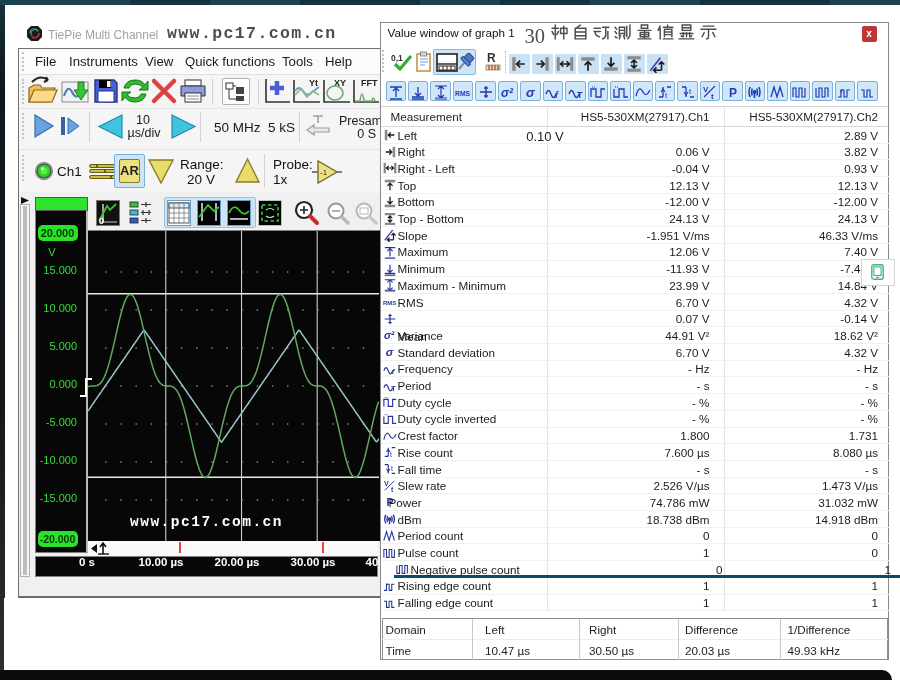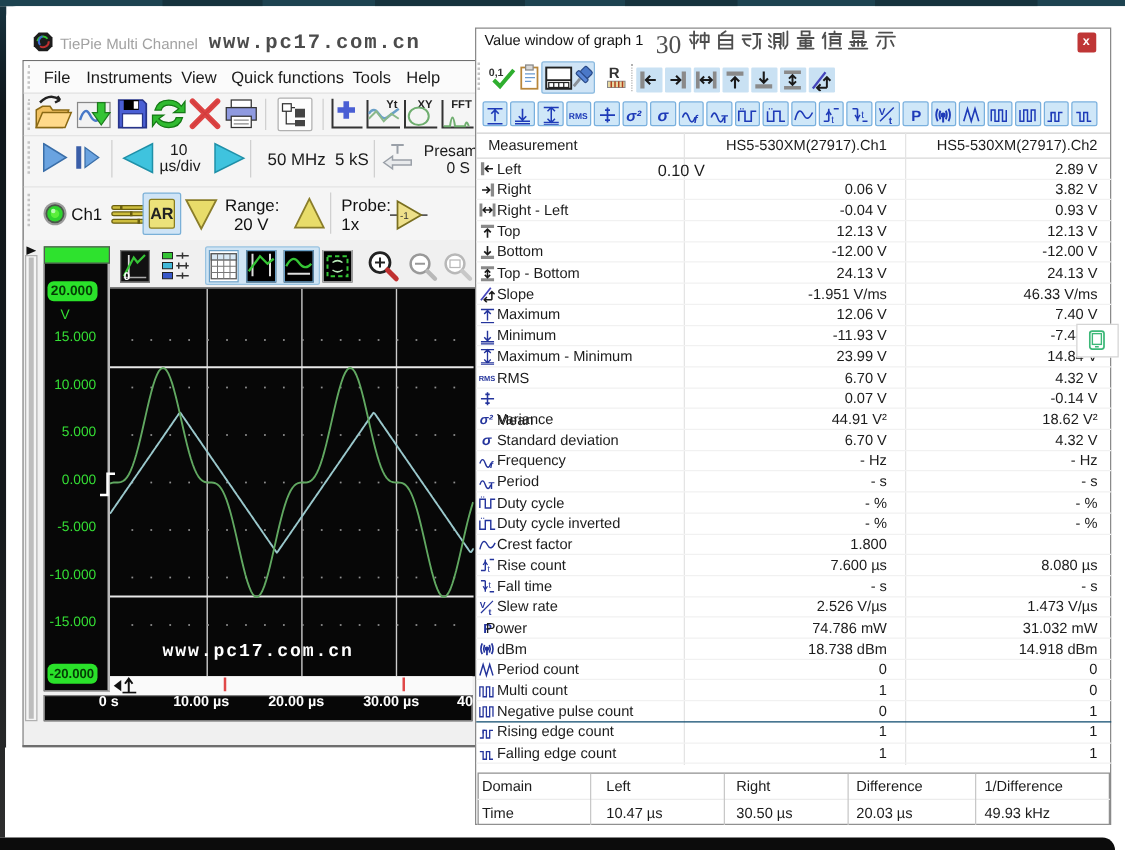--- a/index.html
+++ b/index.html
@@ -840,20 +840,21 @@
         <span style="position:absolute;left:0px;top:1.5px;width:497.5px;text-align:right;font-size:11.7px;color:#1c1c1c;">- %</span>
       </div>
       <div style="position:absolute;left:0;top:405.1px;width:508px;height:16.7px;border-bottom:1px solid #f1f1f1;">
         <span style="position:absolute;left:2px;top:1px;">
           <svg width="14" height="14" viewBox="0 0 16 16" style="display:block">
             <path d="M1,12 Q4,0 8,8 Q11,14 15,6" fill="none" stroke="#24349c" stroke-width="1.3"></path>
           </svg>
         </span>
         <span style="position:absolute;left:17px;top:1.5px;font-size:11.7px;color:#1c1c1c;">Crest factor</span>
         <span style="position:absolute;left:0px;top:1.5px;width:329px;text-align:right;font-size:11.7px;color:#1c1c1c;">1.800</span>
+        <span style="position:absolute;left:0px;top:1.5px;width:497.5px;text-align:right;font-size:11.7px;color:#1c1c1c;">1.731</span>
       </div>
       <div style="position:absolute;left:0;top:421.8px;width:508px;height:16.7px;border-bottom:1px solid #f1f1f1;">
         <span style="position:absolute;left:2px;top:1px;">
           <svg width="14" height="14" viewBox="0 0 16 16" style="display:block">
             <path d="M2,13 H6 M6,13 V3 M10,3 H14 M6,3 L6,3" fill="none" stroke="#24349c" stroke-width="1.3"></path>
             <path d="M4,8 L6,5 L8,8" fill="none" stroke="#24349c" stroke-width="1.2"></path>
             <text x="8" y="14" font-size="8" fill="#24349c" font-family="Liberation Sans">t</text>
           </svg>
         </span>
         <span style="position:absolute;left:17px;top:1.5px;font-size:11.7px;color:#1c1c1c;">Rise count</span>
@@ -915,25 +916,25 @@
         <span style="position:absolute;left:17px;top:1.5px;font-size:11.7px;color:#1c1c1c;">Period count</span>
         <span style="position:absolute;left:0px;top:1.5px;width:329px;text-align:right;font-size:11.7px;color:#1c1c1c;">0</span>
         <span style="position:absolute;left:0px;top:1.5px;width:497.5px;text-align:right;font-size:11.7px;color:#1c1c1c;">0</span>
       </div>
       <div style="position:absolute;left:0;top:522.0px;width:508px;height:16.7px;border-bottom:1px solid #f1f1f1;">
         <span style="position:absolute;left:2px;top:1px;">
           <svg width="14" height="14" viewBox="0 0 16 16" style="display:block">
             <path d="M1,13 V4 H4 V13 H7 V4 H10 V13 H13 V4" fill="none" stroke="#24349c" stroke-width="1.2"></path>
           </svg>
         </span>
-        <span style="position:absolute;left:17px;top:1.5px;font-size:11.7px;color:#1c1c1c;">Multi count</span>
+        <span style="position:absolute;left:17px;top:1.5px;font-size:11.7px;color:#1c1c1c;">Pulse count</span>
         <span style="position:absolute;left:0px;top:1.5px;width:329px;text-align:right;font-size:11.7px;color:#1c1c1c;">1</span>
         <span style="position:absolute;left:0px;top:1.5px;width:497.5px;text-align:right;font-size:11.7px;color:#1c1c1c;">0</span>
       </div>
-      <div style="position:absolute;left:0;top:538.7px;width:508px;height:16.7px;border-bottom:1px solid #0c4a6e;">
+      <div style="position:absolute;left:13px;top:538.7px;width:508px;height:16.7px;border-bottom:3px solid #0c4a6e;">
         <span style="position:absolute;left:2px;top:1px;">
           <svg width="14" height="14" viewBox="0 0 16 16" style="display:block">
             <path d="M1,4 V13 H4 V4 H7 V13 H10 V4 H13 V13" fill="none" stroke="#24349c" stroke-width="1.2"></path>
           </svg>
         </span>
         <span style="position:absolute;left:17px;top:1.5px;font-size:11.7px;color:#1c1c1c;">Negative pulse count</span>
         <span style="position:absolute;left:0px;top:1.5px;width:329px;text-align:right;font-size:11.7px;color:#1c1c1c;">0</span>
         <span style="position:absolute;left:0px;top:1.5px;width:497.5px;text-align:right;font-size:11.7px;color:#1c1c1c;">1</span>
       </div>
       <div style="position:absolute;left:0;top:555.4px;width:508px;height:16.7px;border-bottom:1px solid #f1f1f1;">

